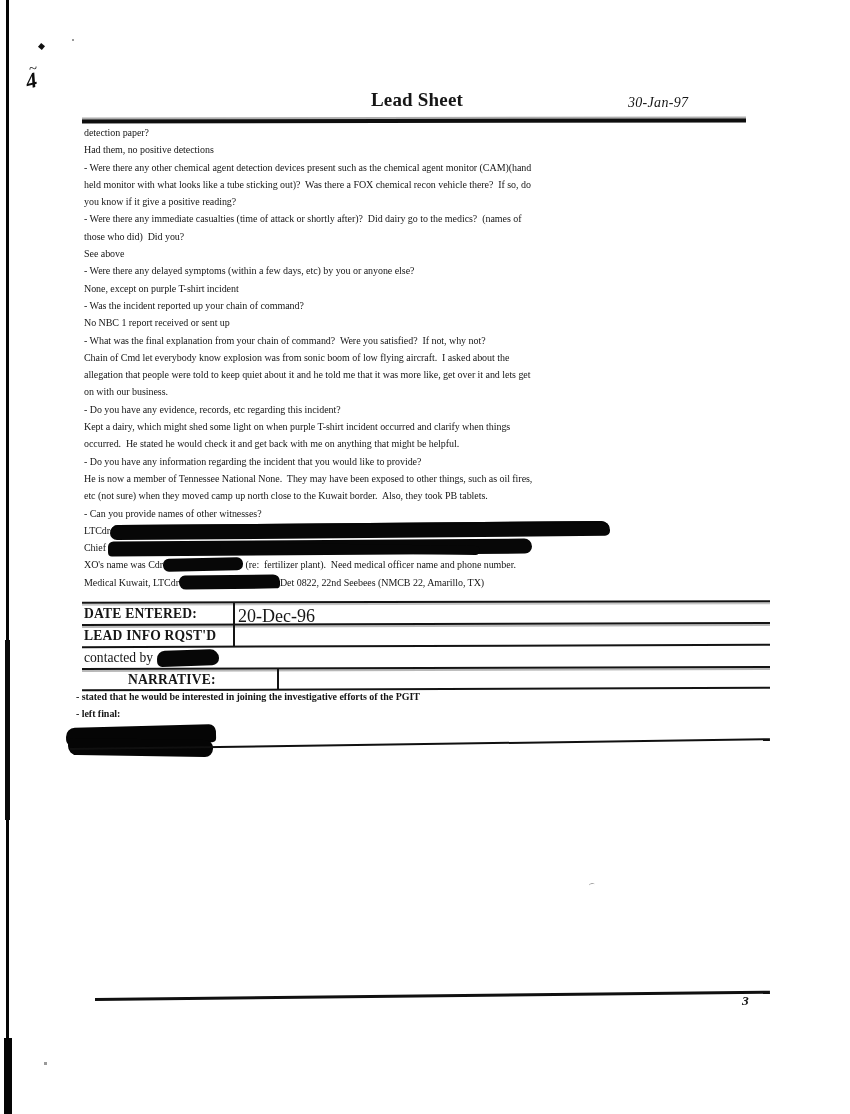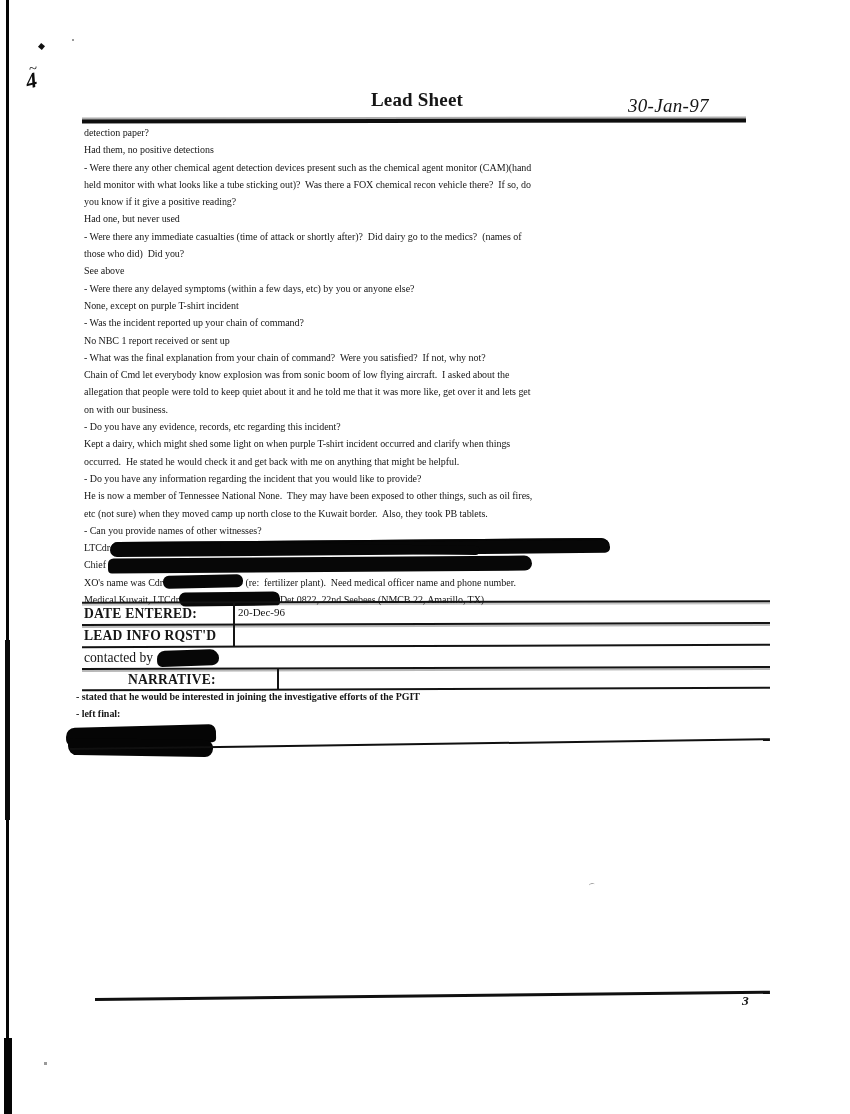--- a/index.html
+++ b/index.html
@@ -12,38 +12,38 @@
   .scan-edge{position:absolute;left:6px;top:0;width:3px;height:1114px;background:#050505;}
   .scan-edge-b{position:absolute;left:4px;top:1038px;width:8px;height:76px;background:#050505;}
   .scan-edge-m{position:absolute;left:5px;top:640px;width:5px;height:180px;background:#0a0a0a;}
   
   .mark-dot{position:absolute;left:39px;top:44px;width:5px;height:5px;background:#111;transform:rotate(40deg);}
   .mark-tilde{position:absolute;left:29px;top:60px;font-size:15px;color:#111;transform:rotate(-6deg);}
   .mark-four{position:absolute;left:26px;top:68px;font-size:22px;font-style:italic;font-weight:bold;color:#0d0d0d;transform:rotate(-14deg);}
   .speck{position:absolute;background:#9a9a9a;}
   
   .title{position:absolute;left:0;top:89px;width:850px;text-align:center;font-size:19px;font-weight:bold;letter-spacing:.2px;transform:translateX(-8px);}
-  .hdate{position:absolute;left:628px;top:95px;font-size:19px;font-style:italic;letter-spacing:.3px;}
+  .hdate{position:absolute;left:628px;top:95px;font-size:14px;font-style:italic;letter-spacing:.3px;}
   .hrule{position:absolute;left:82px;top:119px;width:664px;height:4px;background:#0e0e0e;transform:rotate(-.08deg);box-shadow:0 -2px 0 rgba(20,20,20,.35);}
   
   .body-block{position:absolute;left:84px;top:124px;width:700px;}
   .line{height:17.3px;font-size:10px;line-height:17.3px;white-space:pre;letter-spacing:-.05px;}
   .redact{display:inline-block;background:#070707;vertical-align:middle;margin-top:-3px;}
   .r1{width:500px;height:15px;border-radius:8px 9px 5px 7px;transform:rotate(-.5deg);box-shadow:0 3px 0 -1px rgba(5,5,5,.9) inset;}
   .r1b{position:absolute;left:220px;top:544px;width:260px;height:9px;background:#070707;border-radius:5px;transform:rotate(.9deg);}
   .r2{width:424px;height:15px;border-radius:7px 10px 9px 5px;transform:rotate(-.4deg);}
   .r3{width:80px;height:13px;border-radius:6px;transform:rotate(-1.2deg);}
   .r4{width:101px;height:14px;border-radius:6px 7px 4px 7px;transform:rotate(-.8deg);}
   
   .tbl{position:absolute;left:82px;top:601px;width:688px;}
   .tline{position:absolute;left:0;height:2px;background:#141414;width:688px;}
   .trow{position:absolute;left:0;width:688px;height:21px;}
   .tlabel{position:absolute;left:2px;top:3px;font-size:13.6px;font-weight:bold;letter-spacing:.2px;white-space:pre;}
   .tlabel.plain{font-weight:normal;letter-spacing:0;}
-  .tvalue{position:absolute;left:156px;top:3px;font-size:11px;white-space:pre;}
+  .tvalue{position:absolute;left:156px;top:3px;font-size:18px;white-space:pre;}
   .tdiv{position:absolute;left:151px;top:0;width:1.6px;height:21px;background:#141414;}
   .blob-sm{position:absolute;left:75px;top:3px;width:62px;height:16px;background:#070707;border-radius:8px 9px 7px 5px;transform:rotate(-2deg);}
   
   .notes{position:absolute;left:76px;top:688px;width:700px;font-weight:bold;}
   .blk{position:absolute;left:66px;top:726px;width:150px;height:18px;background:#050505;border-radius:9px 7px 4px 6px;transform:rotate(-1.5deg);}
   .blk2{position:absolute;left:68px;top:739px;width:145px;height:17px;background:#050505;border-radius:5px 8px 8px 9px;transform:rotate(.8deg);}
   .blk-line{position:absolute;left:70px;top:748px;width:700px;height:2.4px;background:#101010;transform:rotate(-.8deg);transform-origin:left center;}
   .tick{position:absolute;left:589px;top:883px;width:6px;height:3px;border-top:1.4px solid #9f9f9f;border-radius:50%;transform:rotate(-10deg);}
   
   .frule{position:absolute;left:95px;top:998px;width:675px;height:2.6px;background:#101010;transform:rotate(-.62deg);transform-origin:left center;}
@@ -68,21 +68,20 @@
   <div class="title">Lead Sheet</div>
   <div class="hdate">30-Jan-97</div>
   <div class="hrule"></div>
 
   <div class="body-block">
     <div class="line">detection paper?</div>
     <div class="line">Had them, no positive detections</div>
     <div class="line">- Were there any other chemical agent detection devices present such as the chemical agent monitor (CAM)(hand</div>
     <div class="line">held monitor with what looks like a tube sticking out)?  Was there a FOX chemical recon vehicle there?  If so, do</div>
     <div class="line">you know if it give a positive reading?</div>
-    <div class="line">Had one, but never used</div>
     <div class="line">- Were there any immediate casualties (time of attack or shortly after)?  Did dairy go to the medics?  (names of</div>
     <div class="line">those who did)  Did you?</div>
     <div class="line">See above</div>
     <div class="line">- Were there any delayed symptoms (within a few days, etc) by you or anyone else?</div>
     <div class="line">None, except on purple T-shirt incident</div>
     <div class="line">- Was the incident reported up your chain of command?</div>
     <div class="line">No NBC 1 report received or sent up</div>
     <div class="line">- What was the final explanation from your chain of command?  Were you satisfied?  If not, why not?</div>
     <div class="line">Chain of Cmd let everybody know explosion was from sonic boom of low flying aircraft.  I asked about the</div>
     <div class="line">allegation that people were told to keep quiet about it and he told me that it was more like, get over it and lets get</div>

